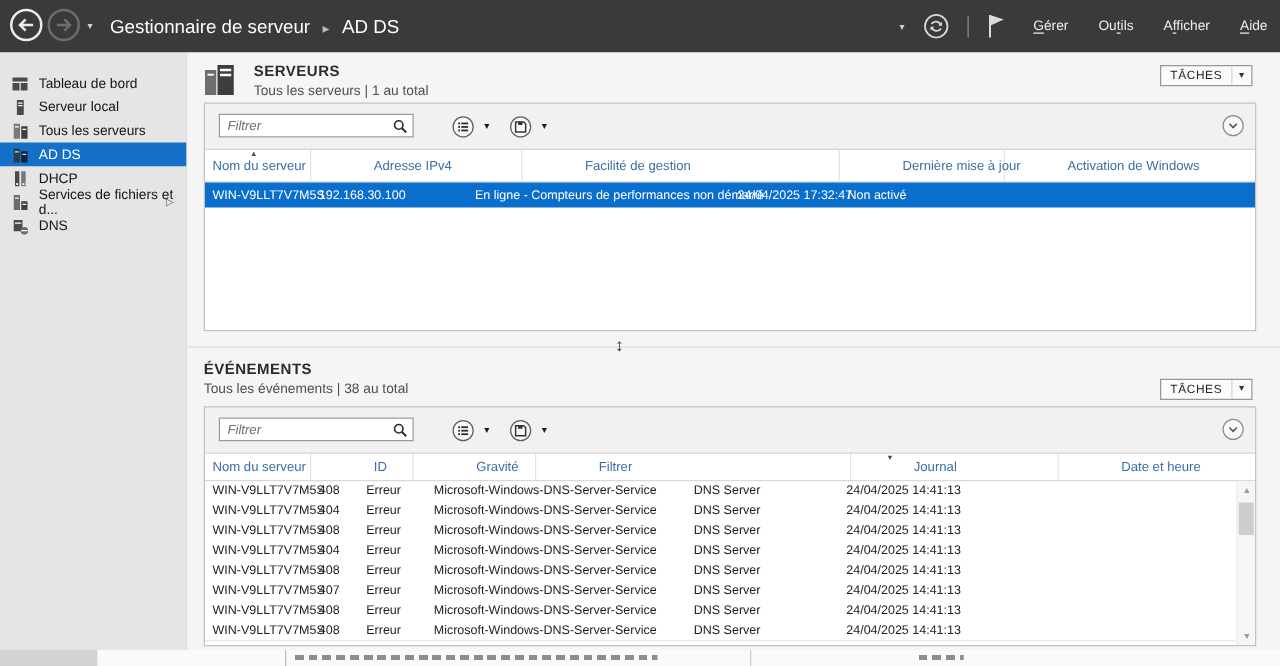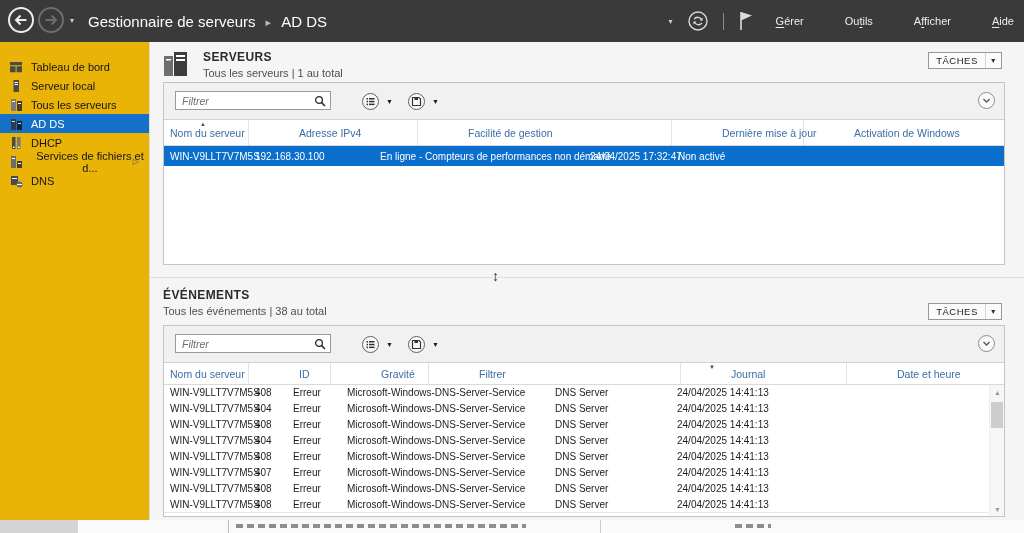--- a/index.html
+++ b/index.html
@@ -10,26 +10,26 @@
   .topbar { position:absolute; left:0; top:0; width:1024px; height:42px; background:#3a3a3a; color:#eee; }
   .nav-group { position:absolute; left:8px; top:7px; display:flex; align-items:center; gap:4px; }
   .nav-circle { width:26px; height:26px; border-radius:50%; border:2px solid #ececec; display:flex; align-items:center; justify-content:center; }
   .nav-circle.disabled { border-color:#6d6d6d; }
   .nav-caret { color:#cfcfcf; font-size:8px; margin-left:2px; }
   .breadcrumb { position:absolute; left:88px; top:0; height:42px; display:flex; align-items:center; gap:10px; font-size:15px; color:#fcfcfc; }
   .crumb-sep { color:#b9b9b9; font-size:11px; position:relative; top:1px; }
   .topbar-right { position:absolute; right:10px; top:0; height:42px; display:flex; align-items:center; gap:14px; }
   .tiny-caret { color:#cfcfcf; font-size:8px; }
   .pipe-sep { width:1px; height:17px; background:#8a8a8a; }
-  .menubar { display:flex; align-items:center; gap:41px; margin-left:8px; }
+  .menubar { display:flex; align-items:center; gap:24px; margin-left:8px; }
   .menu-item { font-size:11px; color:#ededed; cursor:default; }
   .menu-item u { text-underline-offset:2px; }
 
   
-  .sidebar { position:absolute; left:0; top:42px; width:150px; height:478px; background:#eab308; border-right:1px solid #dcdcdc; padding-top:15px;text-align:center; }
+  .sidebar { position:absolute; left:0; top:42px; width:150px; height:478px; background:#e5e5e5; border-right:1px solid #dcdcdc; padding-top:15px; }
   .side-item { height:19px; display:flex; align-items:center; padding-left:9px; gap:8px; font-size:11px; color:#141414; position:relative; }
   .side-item svg { flex:0 0 auto; }
   .side-item.selected { background:#1470c8; color:#ffffff; }
   .side-expander { position:absolute; right:10px; font-size:8px; color:#555; }
 
   
   .main { position:absolute; left:150px; top:42px; width:874px; height:491px; background:#f5f5f5; }
 
   .panel-header { position:absolute; left:13px; display:flex; gap:10px; align-items:flex-start; }
   .panel-title { font-size:12px; font-weight:bold; color:#2b2b2b; letter-spacing:0.4px; }
@@ -105,21 +105,21 @@
         </svg>
     </div>
     <div class="nav-circle disabled">
       <svg width="16" height="16" viewBox="0 0 16 16">
           <path d="M2.5 8 H12.5 M8.5 3.5 L13 8 l-4.5 4.5" stroke="#6d6d6d" stroke-width="2" fill="none"></path>
         </svg>
     </div>
     <span class="nav-caret">▾</span>
   </div>
   <div class="breadcrumb">
-    <span>Gestionnaire de serveurs</span>
+    <span>Gestionnaire de serveur</span>
     <span class="crumb-sep">▸</span>
     <span>AD DS</span>
   </div>
   <div class="topbar-right">
     <span class="tiny-caret">▾</span>
     <span style="display:flex;">
       <svg width="22" height="22" viewBox="0 0 22 22">
         <circle cx="11" cy="11" r="9" stroke="#d9d9d9" stroke-width="1.4" fill="none"></circle>
         <path d="M7.2 9.2 a4.2 4.2 0 0 1 7.5 1" stroke="#d9d9d9" stroke-width="1.4" fill="none"></path>
         <path d="M14.8 12.8 a4.2 4.2 0 0 1 -7.5 -1" stroke="#d9d9d9" stroke-width="1.4" fill="none"></path>

